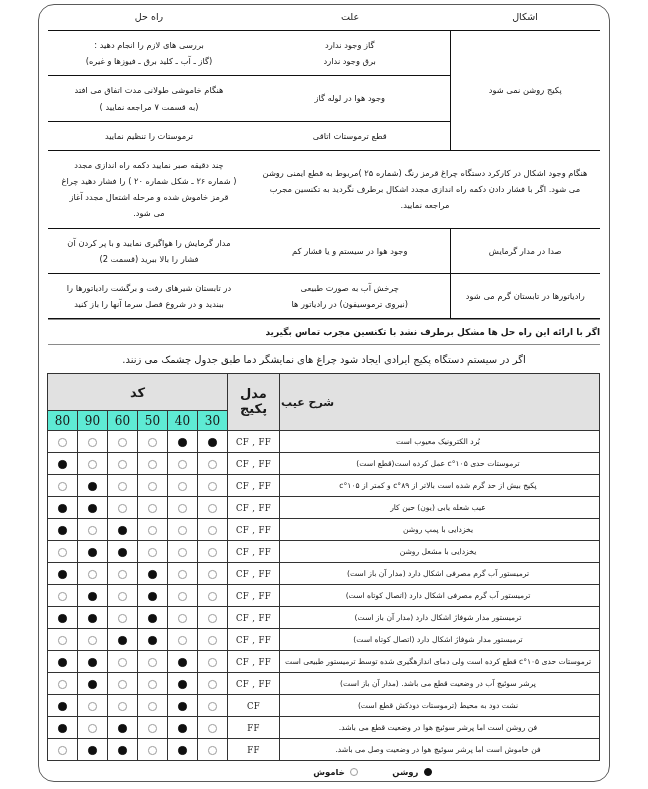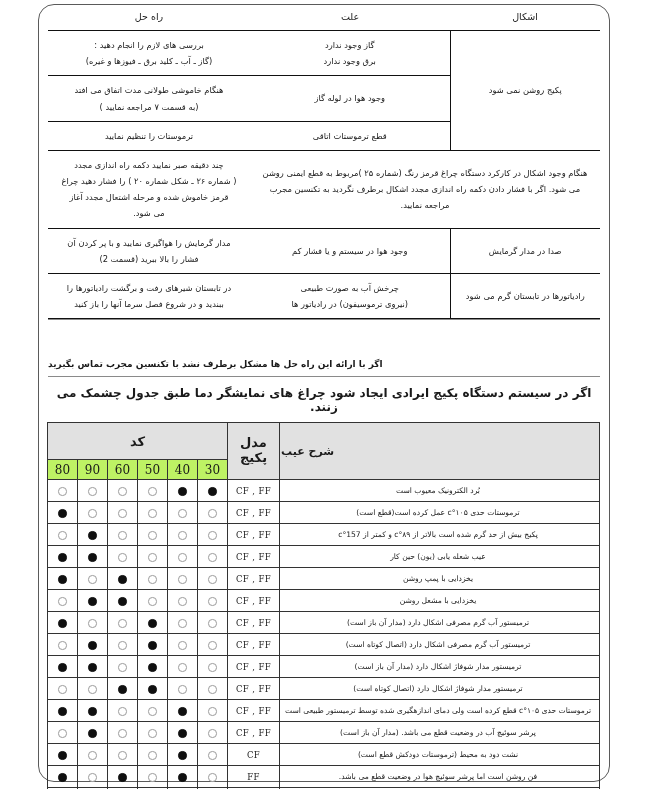--- a/index.html
+++ b/index.html
@@ -89,30 +89,29 @@
   .notice-wrap {
     width: 552px;
     margin-top: 0px;
   }
   .notice-rule {
     width: 552px;
     height: 0;
     border-top: 1.6px solid #8a8a8a;
   }
   .notice-1 {
-    text-align: left;
+    text-align: right;
     font-size: 9px;
     font-weight: bold;
     padding: 7px 0 7px 0;
-    margin-top: 32px;
   }
   .notice-2 {
     text-align: center;
-    font-size: 12px;
-    font-weight: bold;
+    font-size: 10px;
+    font-weight: normal;
     padding: 9px 0 8px 0;
   }
 
   
   table.codes {
     width: 552px;
     border-collapse: collapse;
     table-layout: fixed;
     direction: rtl;
     border: 1.2px solid #222;
@@ -146,21 +145,21 @@
     text-align: center;
     font-size: 13px;
   }
 
   td.num {
     text-align: center;
     font-size: 12px;
     font-family: "DejaVu Serif", "Liberation Serif", serif;
     height: 19px;
     padding: 0;
-    background: #bef264;
+    background: #5eead4;
   }
 
   td.desc {
     text-align: center;
     font-size: 7.6px;
     padding: 0 7px 0 4px;
     height: 21px;
     line-height: 1.2;
     white-space: nowrap;
   }
@@ -198,20 +197,21 @@
     gap: 34px;
     padding: 6px 0 0 0;
     padding-right: 168px;
     box-sizing: border-box;
     font-size: 8.5px;
     font-weight: bold;
   }
   .legend-item {
     display: inline-flex;
     align-items: center;
+    gap: 5px;
     direction: rtl;
   }
 </style>
 </head>
 <body>
 
 <div id="page">
   <div class="outer-frame"></div>
 
   <div class="content">
@@ -353,21 +353,21 @@
             <td class="desc">ترموستات حدی ۱۰۵°c عمل کرده است(قطع است)</td>
             <td class="model">CF , FF</td>
             <td class="dot"><span class="bulb off"></span></td>
             <td class="dot"><span class="bulb off"></span></td>
             <td class="dot"><span class="bulb off"></span></td>
             <td class="dot"><span class="bulb off"></span></td>
             <td class="dot"><span class="bulb off"></span></td>
             <td class="dot"><span class="bulb on"></span></td>
           </tr>
           <tr>
-            <td class="desc">پکیج بیش از حد گرم شده است بالاتر از ۸۹°c و کمتر از 157°c</td>
+            <td class="desc">پکیج بیش از حد گرم شده است بالاتر از ۸۹°c و کمتر از ۱۰۵°c</td>
             <td class="model">CF , FF</td>
             <td class="dot"><span class="bulb off"></span></td>
             <td class="dot"><span class="bulb off"></span></td>
             <td class="dot"><span class="bulb off"></span></td>
             <td class="dot"><span class="bulb off"></span></td>
             <td class="dot"><span class="bulb on"></span></td>
             <td class="dot"><span class="bulb off"></span></td>
           </tr>
           <tr>
             <td class="desc">عیب شعله یابی (یون) حین کار</td>

